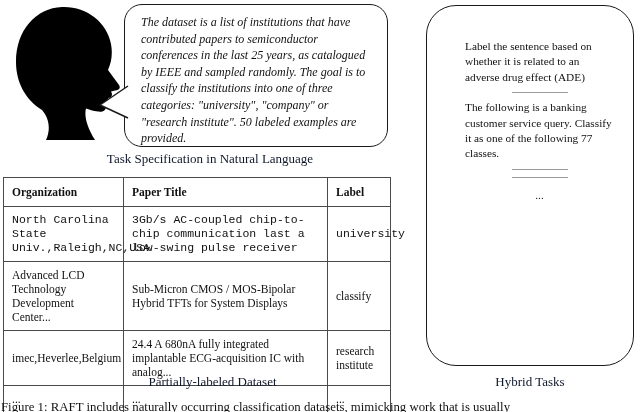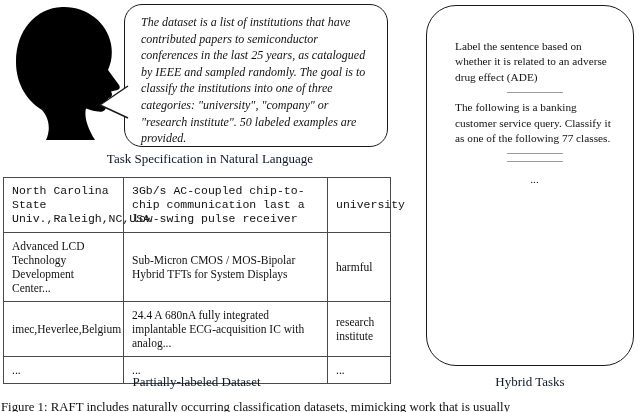--- a/index.html
+++ b/index.html
@@ -14,40 +14,40 @@
   .bubble{
     position:absolute;left:124px;top:4px;width:264px;height:143px;
     border:1.5px solid #1a1a1a;border-radius:18px;background:#fff;
     box-sizing:border-box;padding:9px 12px 6px 16px;
     font-size:12px;line-height:16.6px;font-style:italic;
   }
   .bubble-tail{position:absolute;left:96px;top:80px;width:34px;height:44px;z-index:2;}
   
   .caption{position:absolute;text-align:center;font-size:13px;color:#0f172a;}
   .cap-taskspec{left:0;top:151px;width:420px;}
-  .cap-dataset{left:0;top:374px;width:393px;}
+  .cap-dataset{left:16px;top:374px;width:393px;}
   .cap-other{left:426px;top:374px;width:208px;}
   
   table.dataset{
     position:absolute;left:3px;top:177px;width:387px;
     border-collapse:collapse;font-size:11.5px;line-height:14px;
     table-layout:fixed;
   }
   table.dataset th,table.dataset td{
     border:1px solid #4a4a4a;padding:6px 8px;vertical-align:middle;text-align:left;
     font-weight:normal;
   }
   table.dataset th{font-weight:bold;height:16px;}
   col.c-org{width:120px;}col.c-title{width:204px;}col.c-label{width:63px;}
   tr.r1{height:40px;font-family:Liberation Mono, monospace;}tr.r2{height:54px;}tr.r3{height:38px;}tr.r4{height:14px;}
   
   .panel{
     position:absolute;left:426px;top:5px;width:208px;height:361px;
     border:1.3px solid #1a1a1a;border-radius:30px;background:#fff;
-    box-sizing:border-box;padding:33px 19px 8px 28px;
+    box-sizing:border-box;padding:33px 19px 8px 38px;
     font-size:11.3px;line-height:15.4px;
   }
   .panel .task{margin:0;}
   .panel .divider{
     width:56px;border:none;border-top:1px solid #9a9a9a;
     margin:7px auto 7px auto;height:0;
   }
   .panel .ellipsis{text-align:center;margin-top:10px;}
   
   .figcaption{
@@ -87,29 +87,34 @@
 
 <div class="caption cap-taskspec">Task Specification in Natural Language</div>
 
 <table class="dataset">
   <colgroup>
       <col class="c-org">
       <col class="c-title">
       <col class="c-label">
     </colgroup>
   <tbody>
+      <tr>
+    <th>Organization</th>
+    <th>Paper Title</th>
+    <th>Label</th>
+  </tr>
   <tr class="r1">
     <td>North Carolina State Univ.,Raleigh,NC,USA</td>
     <td>3Gb/s AC-coupled chip-to-chip communication last a low-swing pulse receiver</td>
     <td>university</td>
   </tr>
   <tr class="r2">
     <td>Advanced LCD Technology Development Center...</td>
     <td>Sub-Micron CMOS / MOS-Bipolar Hybrid TFTs for System Displays</td>
-    <td>harmful</td>
+    <td>classify</td>
   </tr>
   <tr class="r3">
     <td>imec,Heverlee,Belgium</td>
     <td>24.4 A 680nA fully integrated implantable ECG-acquisition IC with analog...</td>
     <td>research institute</td>
   </tr>
   <tr class="r4">
     <td>...</td>
     <td>...</td>
     <td>...</td>

